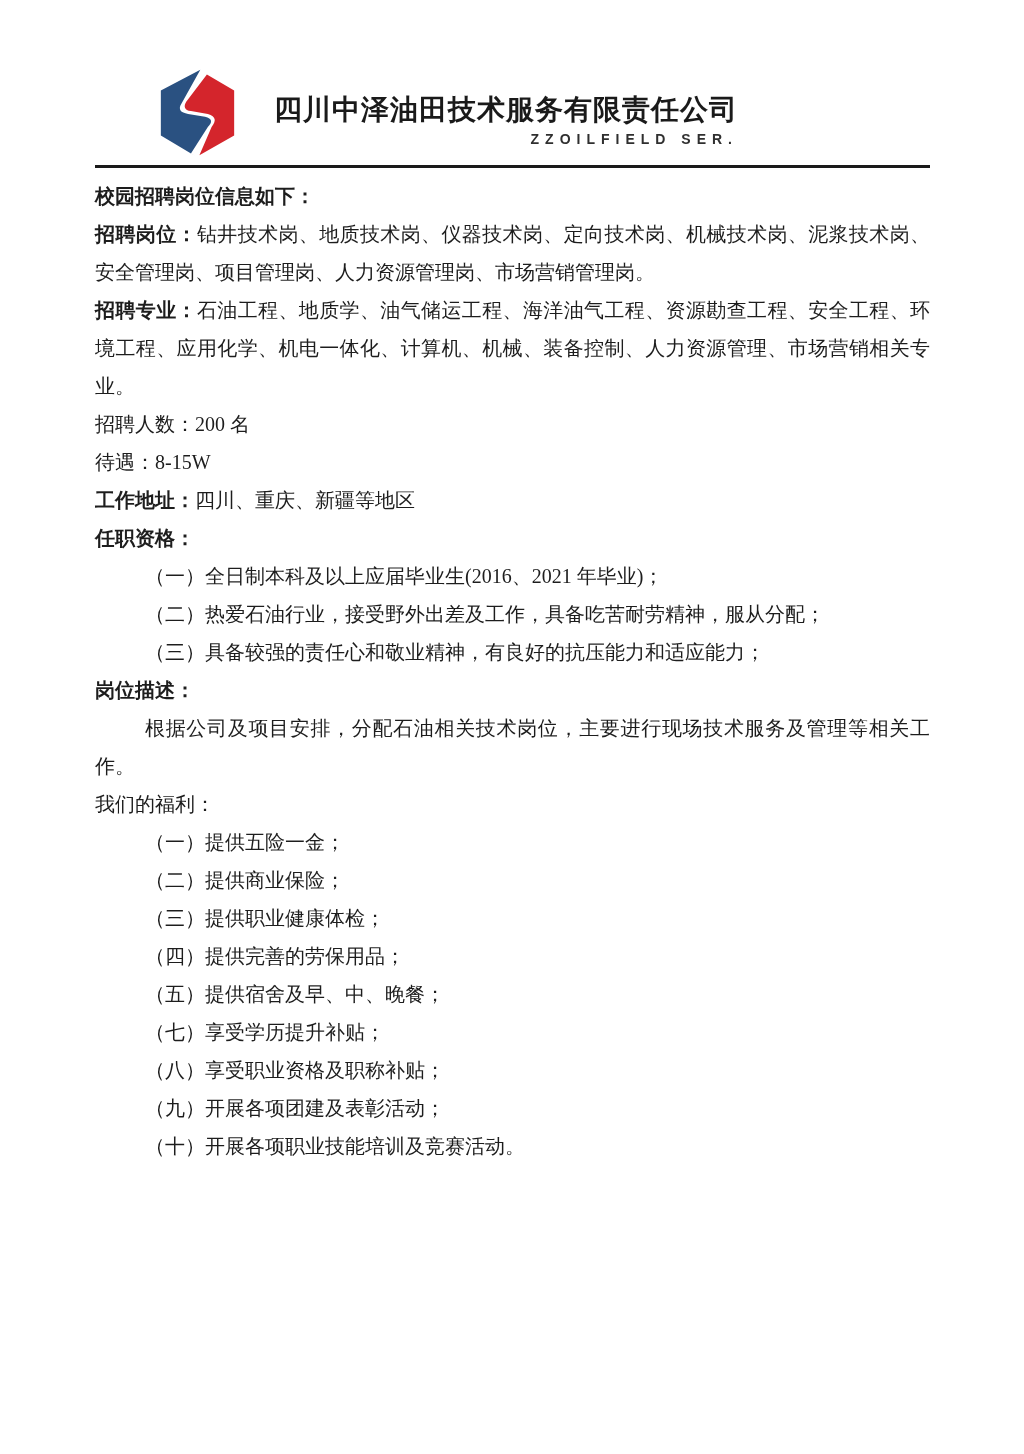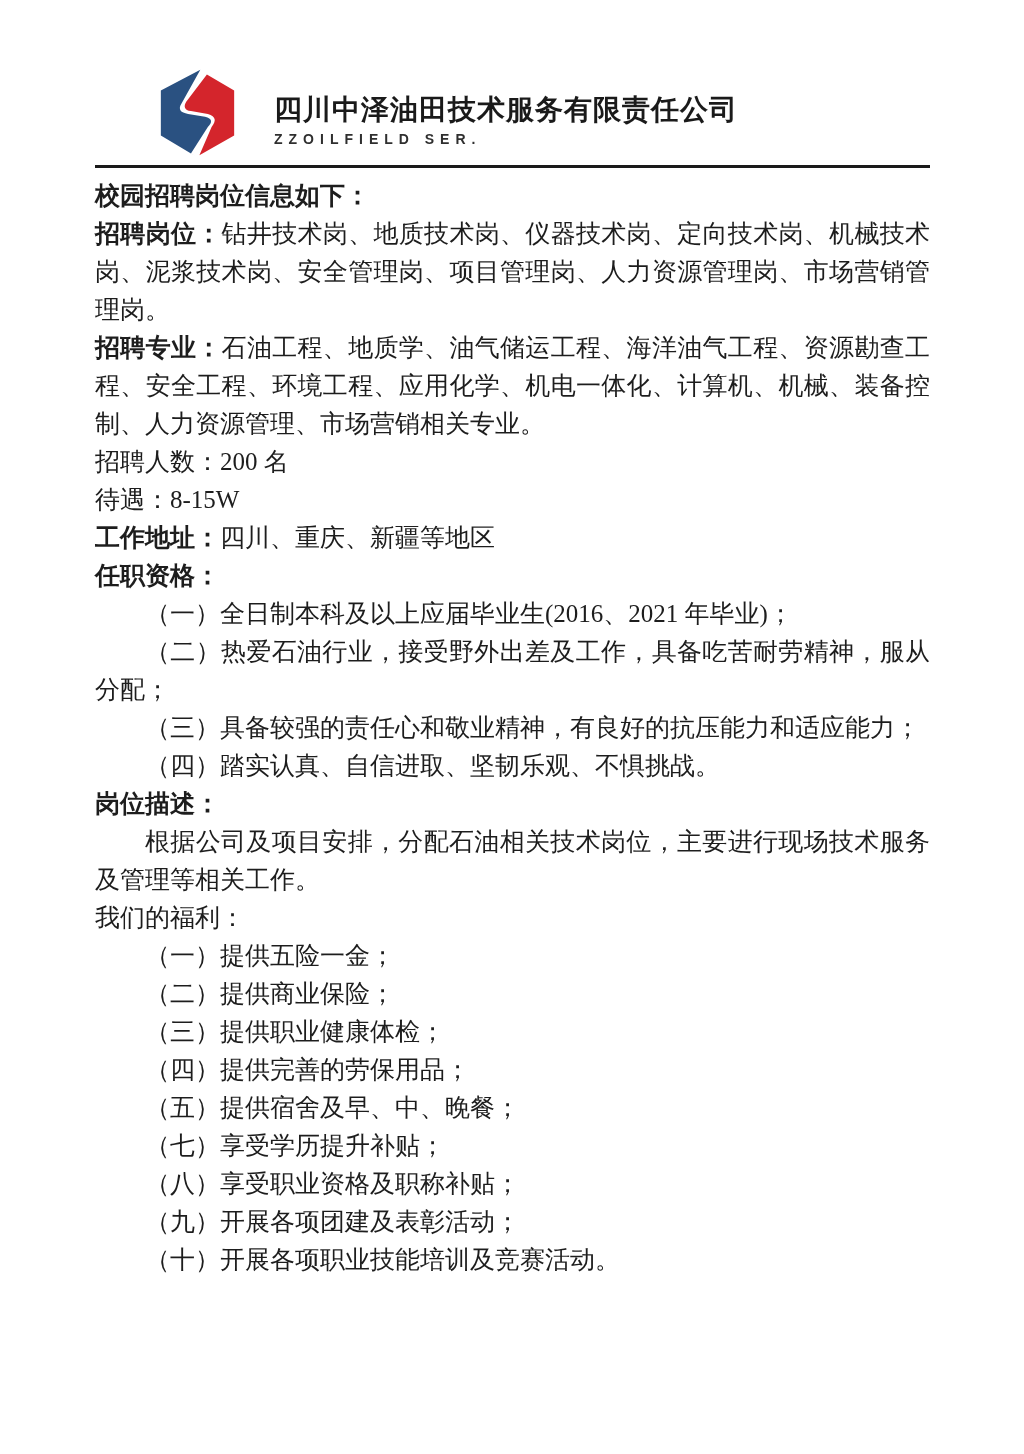--- a/index.html
+++ b/index.html
@@ -21,30 +21,30 @@
   .logo{width:101px;height:94px;flex:0 0 auto;}
   .lh-text{margin-left:26px;padding-top:14px;}
   .company-name{
     font-family:"Liberation Sans","DejaVu Sans",sans-serif;
     font-weight:bold;font-size:28px;line-height:34px;
     color:#1a1a1a;letter-spacing:1px;white-space:nowrap;
   }
   .company-sub{
     font-family:"Liberation Sans","DejaVu Sans",sans-serif;
     font-weight:bold;font-size:14px;letter-spacing:6px;
-    color:#2f2f2f;margin-top:4px;white-space:nowrap;
+    color:#2f2f2f;margin-top:4px;white-space:nowrap;text-align:right;
   }
   .rule{
     border:0;border-top:3px solid #1a1a1a;
     margin:5px 0 0 0;
   }
   
   .content{margin-top:9px;}
   .content p{
-    margin:0;font-size:25px;line-height:38px;
+    margin:0;font-size:20px;line-height:38px;
     text-align:justify;text-justify:inter-ideograph;
   }
   .bold,.lbl{font-weight:bold;}
   .listitem{text-indent:50px;}
   .indent{text-indent:50px;}
 </style>
 </head>
 <body>
 
 <div class="page">
@@ -73,21 +73,20 @@
     <p><span>招聘人数：</span><span>200 名</span></p>
 
     <p><span>待遇：</span><span>8-15W</span></p>
 
     <p><span class="lbl">工作地址：</span><span>四川、重庆、新疆等地区</span></p>
 
     <p class="bold">任职资格：</p>
     <p class="listitem">（一）全日制本科及以上应届毕业生(2016、2021 年毕业)；</p>
     <p class="listitem">（二）热爱石油行业，接受野外出差及工作，具备吃苦耐劳精神，服从分配；</p>
     <p class="listitem">（三）具备较强的责任心和敬业精神，有良好的抗压能力和适应能力；</p>
-    <p class="listitem">（四）踏实认真、自信进取、坚韧乐观、不惧挑战。</p>
 
     <p class="bold">岗位描述：</p>
     <p class="indent">根据公司及项目安排，分配石油相关技术岗位，主要进行现场技术服务及管理等相关工作。</p>
 
     <p>我们的福利：</p>
     <p class="listitem">（一）提供五险一金；</p>
     <p class="listitem">（二）提供商业保险；</p>
     <p class="listitem">（三）提供职业健康体检；</p>
     <p class="listitem">（四）提供完善的劳保用品；</p>
     <p class="listitem">（五）提供宿舍及早、中、晚餐；</p>

